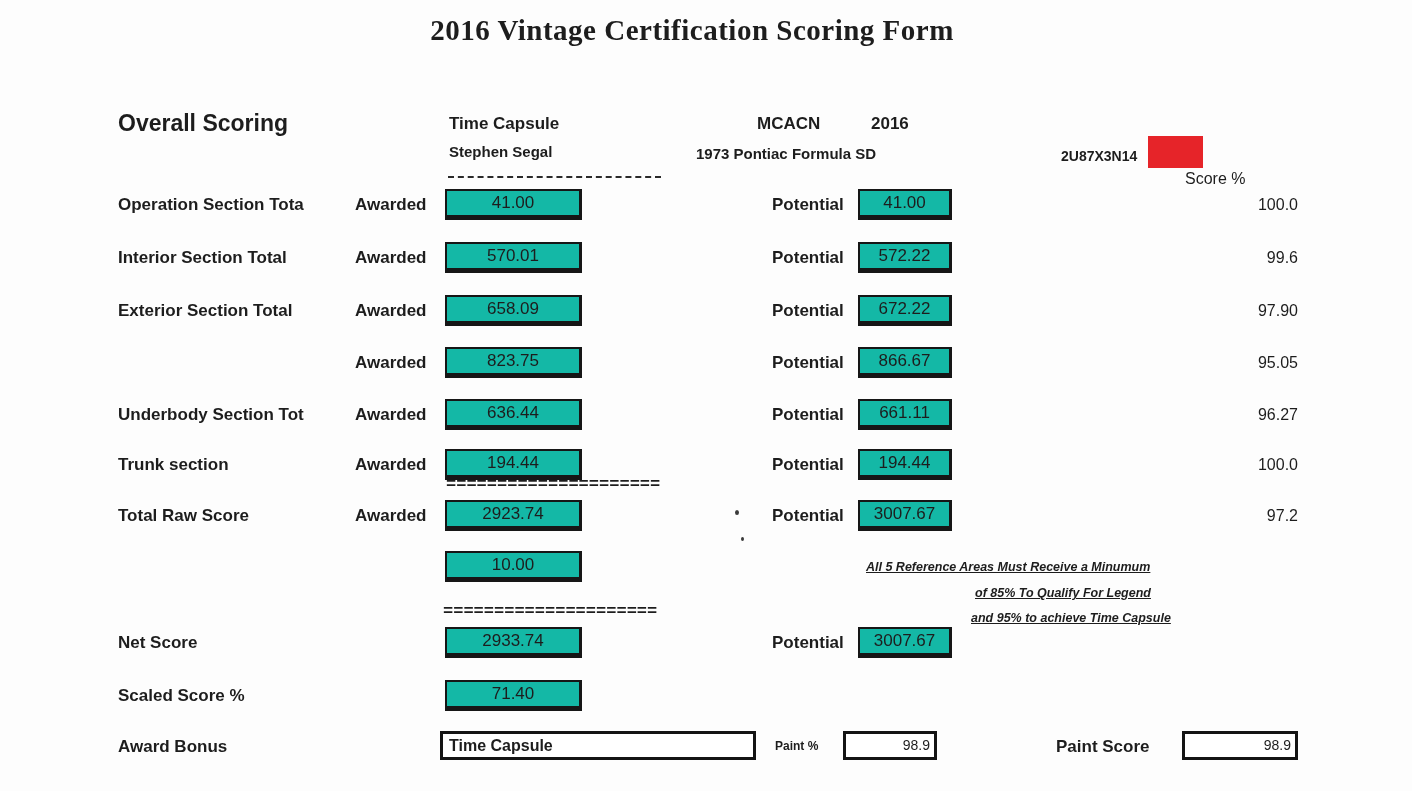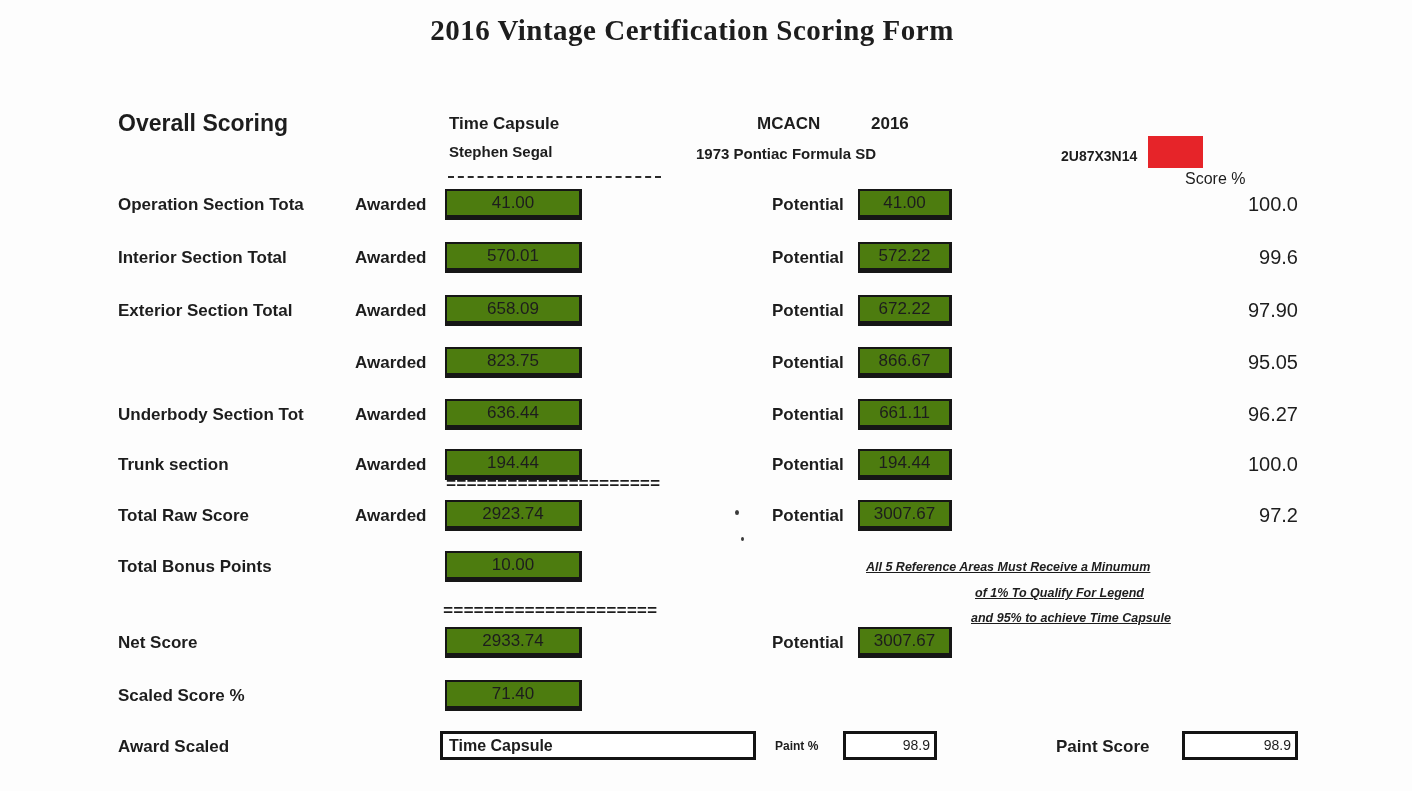--- a/index.html
+++ b/index.html
@@ -21,25 +21,25 @@
   .h-year{position:absolute;left:871px;top:114px;font-size:17px;font-weight:bold;}
   .h-vehicle{position:absolute;left:696px;top:145px;font-size:15px;font-weight:bold;}
   .h-vin{position:absolute;left:1061px;top:148px;font-size:14px;font-weight:bold;}
   .vin-redact{position:absolute;left:1148px;top:136px;width:55px;height:32px;background:#e62429;}
   .h-scorecol{position:absolute;left:1185px;top:170px;font-size:16px;}
 
   .srow{position:absolute;left:0;width:1412px;height:31px;}
   .rlabel{position:absolute;left:118px;line-height:31px;font-size:17px;font-weight:bold;white-space:nowrap;}
   .alabel{position:absolute;left:355px;line-height:31px;font-size:17px;font-weight:bold;}
   .plabel{position:absolute;left:772px;line-height:31px;font-size:17px;font-weight:bold;}
-  .vbox{position:absolute;background:#4d7c0f;border:2px solid #161616;border-right-width:3px;
+  .vbox{position:absolute;background:#14b8a6;border:2px solid #161616;border-right-width:3px;
         border-bottom-width:5px;height:24px;line-height:24px;text-align:center;font-size:17px;}
   .abox{left:445px;width:132px;}
   .pbox{left:858px;width:89px;}
-  .spct{position:absolute;left:1180px;width:118px;line-height:31px;font-size:20px;text-align:right;}
+  .spct{position:absolute;left:1180px;width:118px;line-height:31px;font-size:16px;text-align:right;}
 
   .eqsep{position:absolute;font-family:"Liberation Mono","DejaVu Sans Mono",monospace;
          font-size:17px;font-weight:bold;letter-spacing:0;white-space:nowrap;}
   .note{position:absolute;font-size:12.5px;font-weight:bold;font-style:italic;
         text-decoration:underline;white-space:nowrap;}
 
   .bbox{position:absolute;background:#fff;border:3px solid #141414;height:23px;line-height:23px;font-size:14px;}
   .award-box{left:440px;width:304px;text-align:left;padding-left:6px;font-weight:bold;font-size:16px;}
   .paintpct-label{position:absolute;left:775px;line-height:31px;font-size:12px;font-weight:bold;}
   .paintpct-box{left:843px;width:84px;text-align:right;padding-right:4px;}
@@ -123,44 +123,43 @@
   <div class="srow" style="top:500px">
     <span class="rlabel">Total Raw Score</span>
     <span class="alabel">Awarded</span>
     <span class="vbox abox">2923.74</span>
     <span class="plabel">Potential</span>
     <span class="vbox pbox">3007.67</span>
     <span class="spct">97.2</span>
   </div>
 
   <div class="srow" style="top:551px">
-    <span class="rlabel">Total Bonus Points</span>
     <span class="vbox abox">10.00</span>
   </div>
 
   <div class="note" style="left:866px;top:560px">All 5 Reference Areas Must Receive a Minumum</div>
-  <div class="note" style="left:975px;top:586px">of 1% To Qualify For Legend</div>
+  <div class="note" style="left:975px;top:586px">of 85% To Qualify For Legend</div>
   <div class="note" style="left:971px;top:611px">and 95% to achieve Time Capsule</div>
 
   <div class="eqsep" style="left:443px;top:602px">=====================</div>
 
   <div class="srow" style="top:627px">
     <span class="rlabel">Net Score</span>
     <span class="vbox abox">2933.74</span>
     <span class="plabel">Potential</span>
     <span class="vbox pbox">3007.67</span>
   </div>
 
   <div class="srow" style="top:680px">
     <span class="rlabel">Scaled Score %</span>
     <span class="vbox abox">71.40</span>
   </div>
 
   <div class="srow" style="top:731px">
-    <span class="rlabel">Award Scaled</span>
+    <span class="rlabel">Award Bonus</span>
     <span class="bbox award-box">Time Capsule</span>
     <span class="paintpct-label">Paint %</span>
     <span class="bbox paintpct-box">98.9</span>
     <span class="paintscore-label">Paint Score</span>
     <span class="bbox paintscore-box">98.9</span>
   </div>
 
   <div class="speck" style="left:735px;top:510px;width:4px;height:5px;"></div>
   <div class="speck" style="left:741px;top:537px;width:3px;height:4px;"></div>
 

